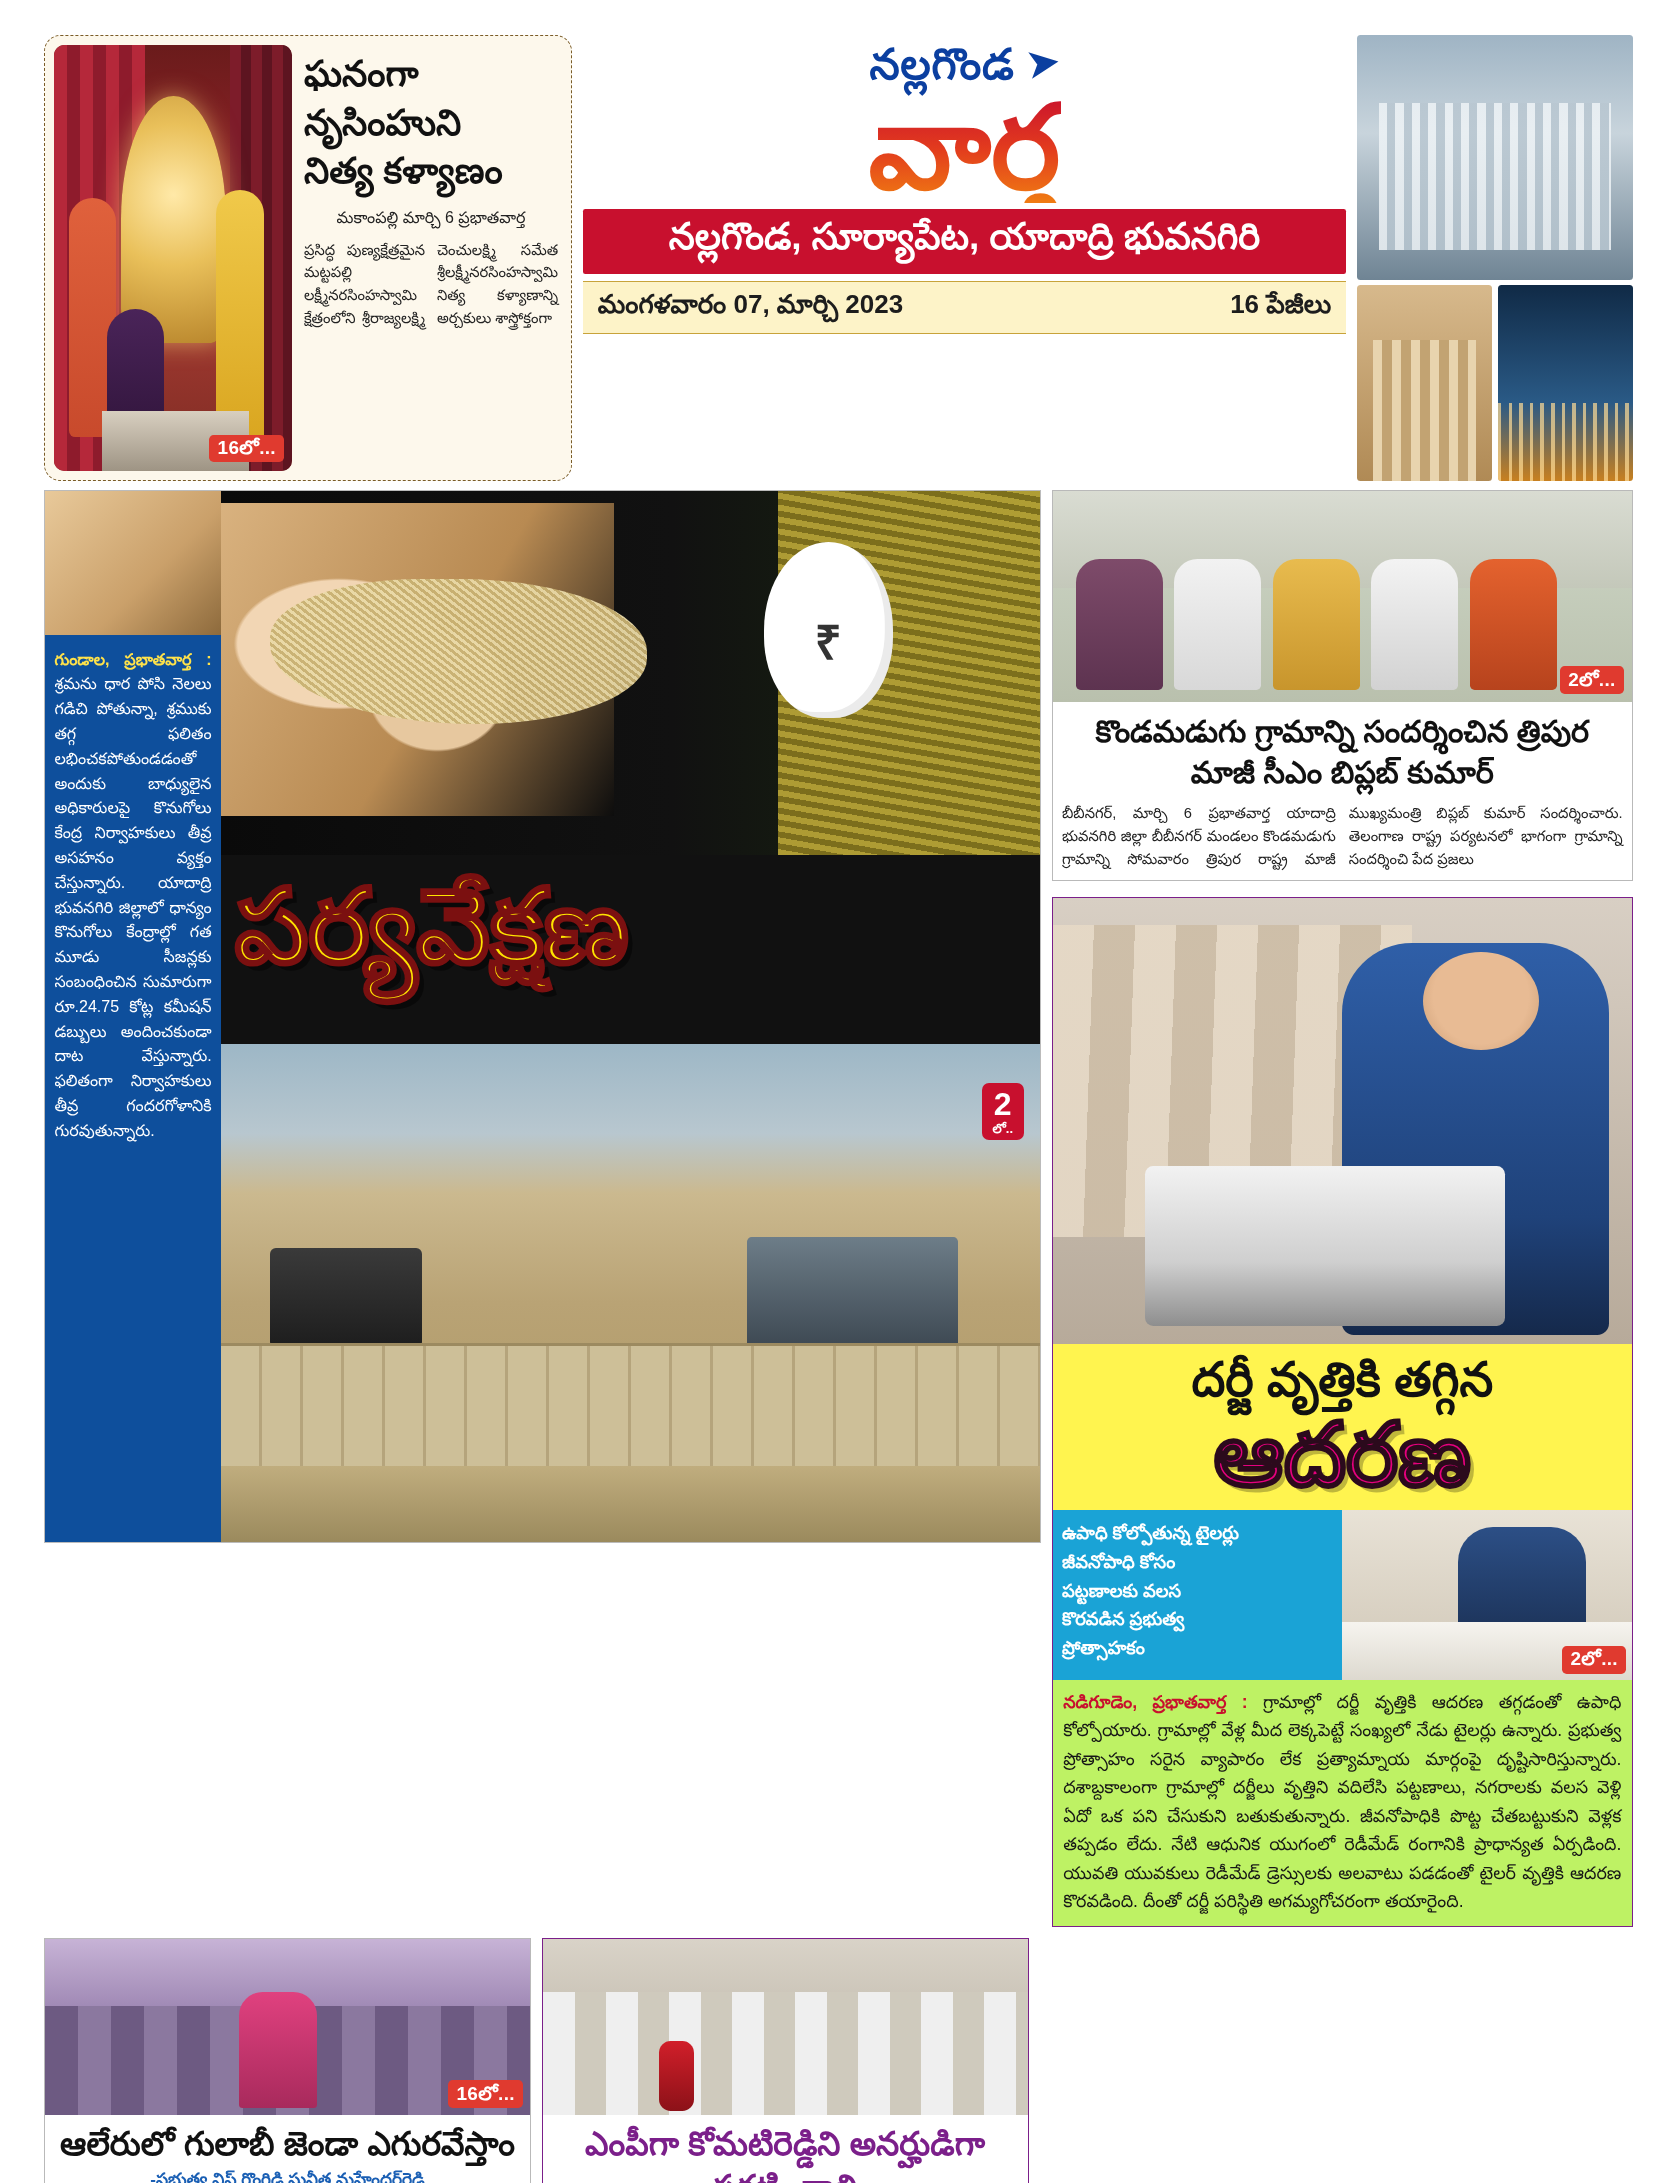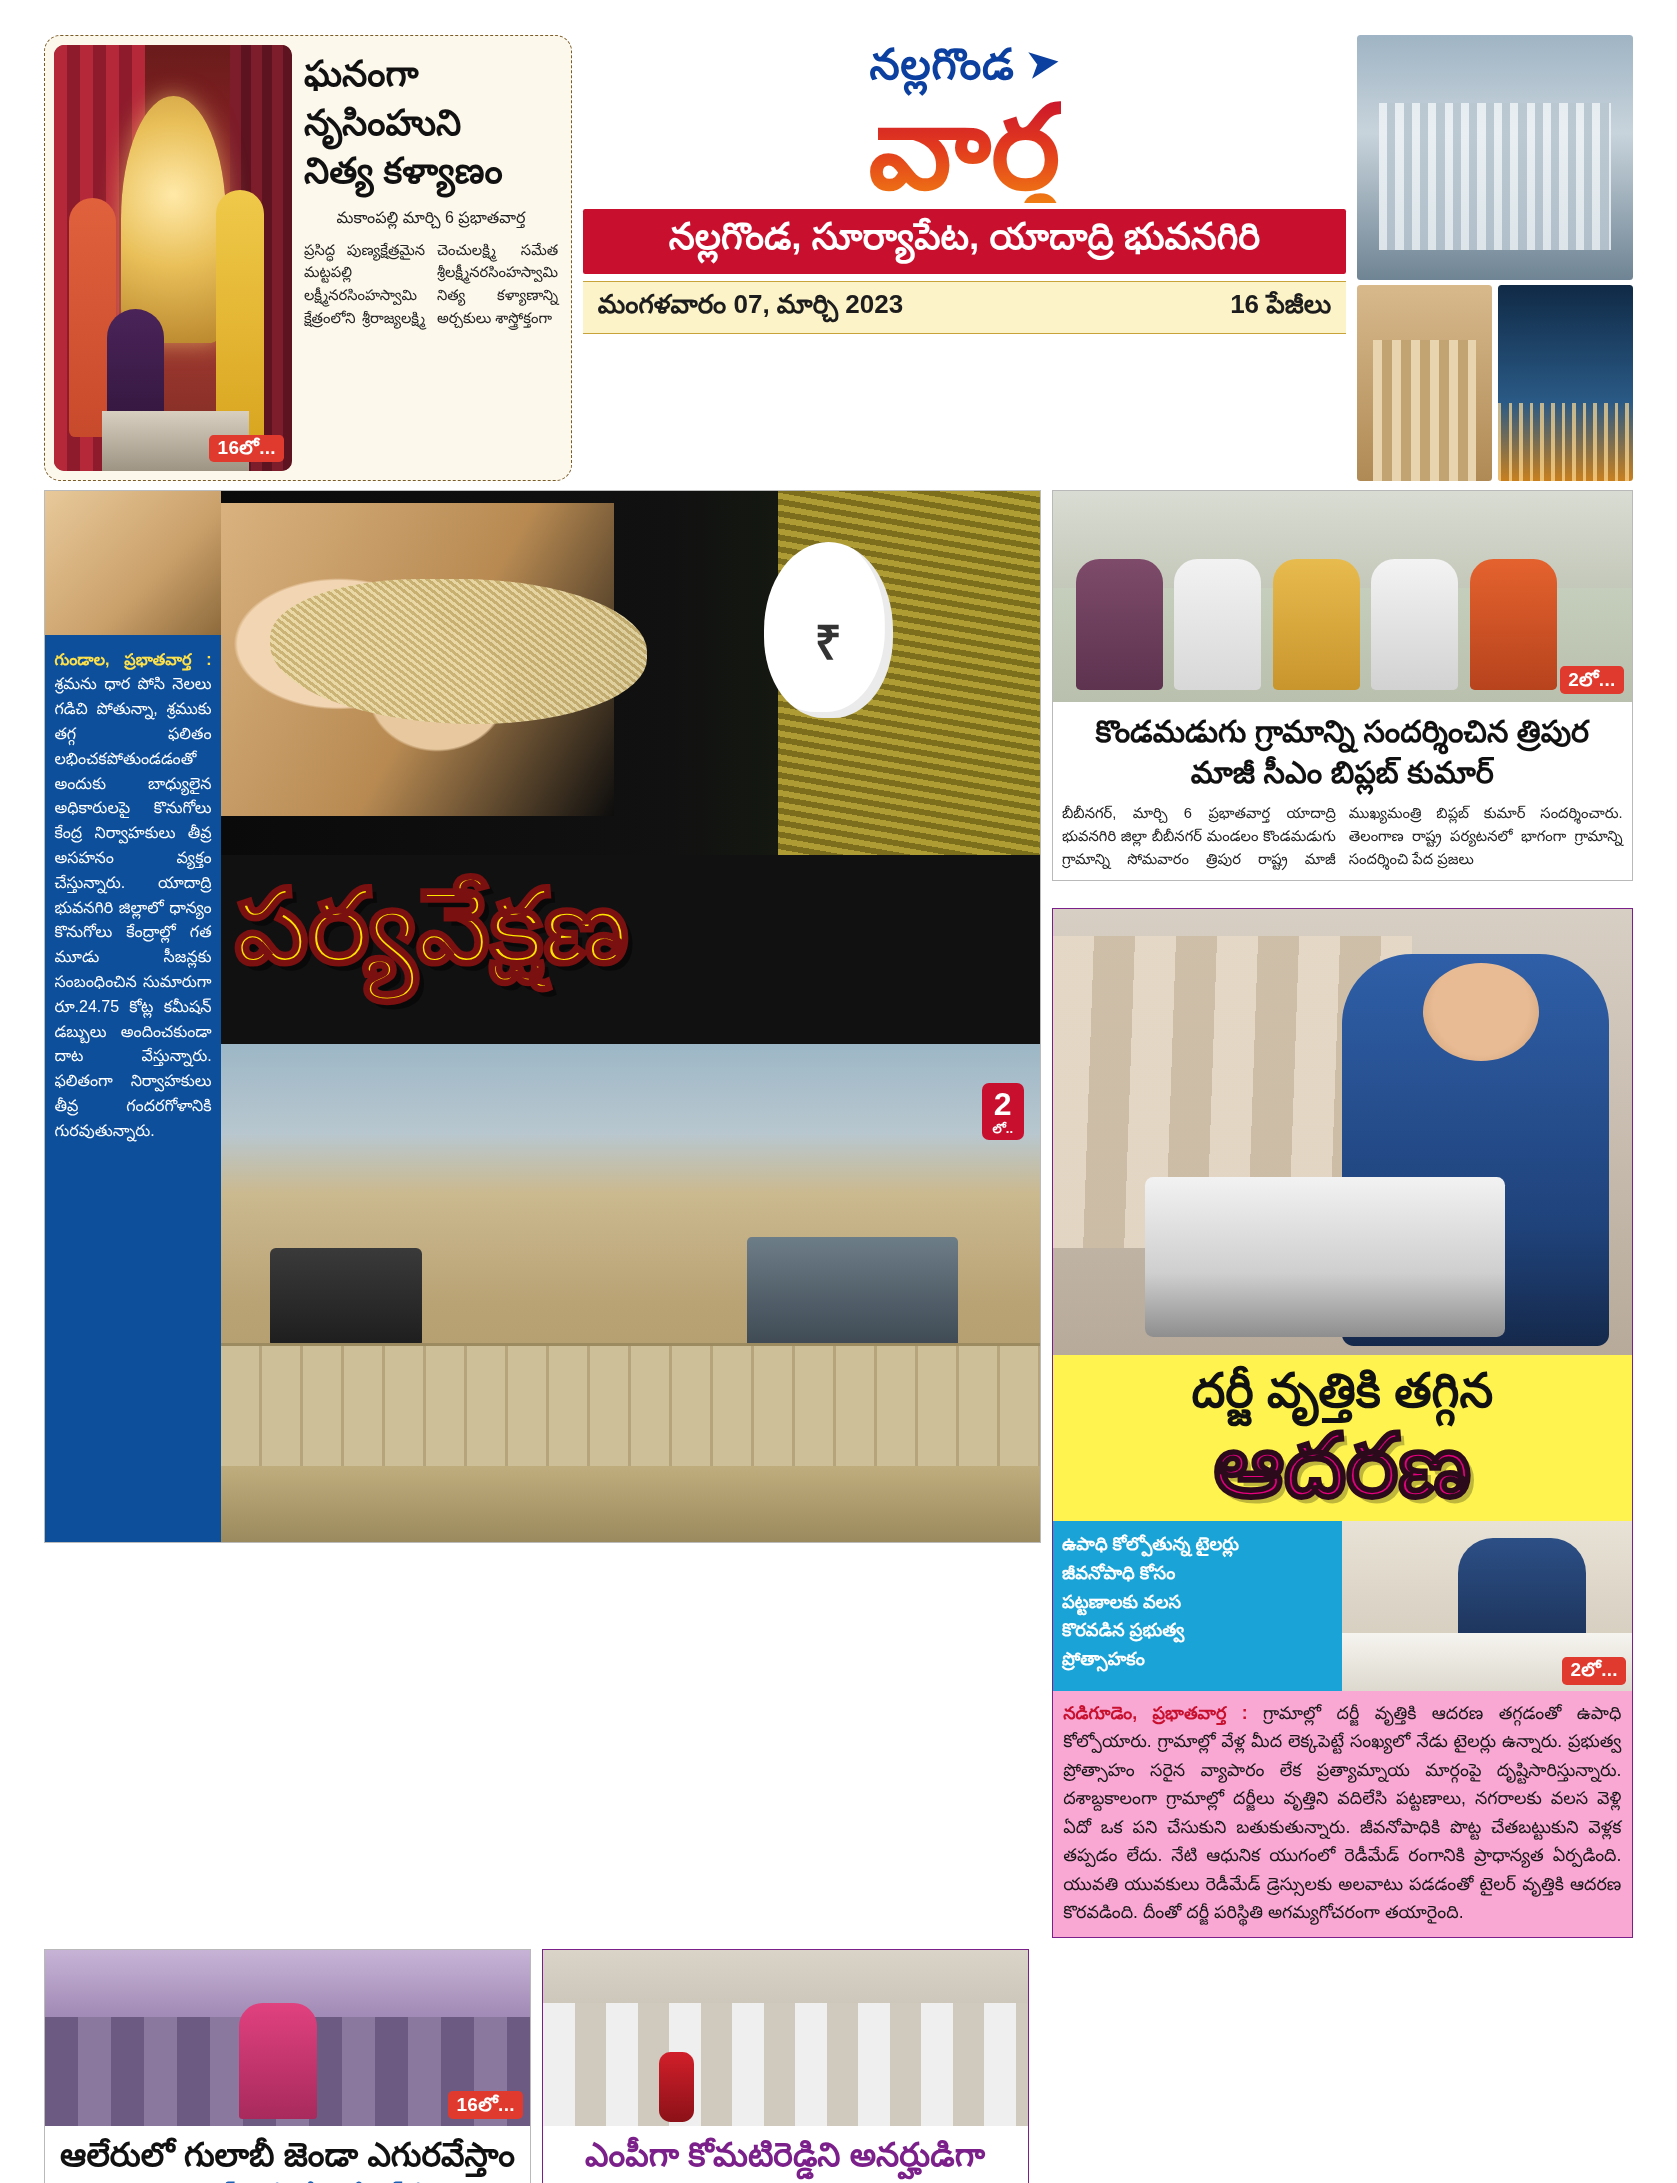--- a/index.html
+++ b/index.html
@@ -310,21 +310,21 @@
   }
   .page2-badge {
     position:absolute; right:16.4px; top:592px; z-index:6;
     background:#c8102e; color:#fff; font-weight:bold; font-size:32px;
     border-radius: 7px; padding: 4.7px 10.6px; line-height:1;
     text-align:center;
   }
   .page2-badge small { display:block; font-size:13px; margin-top:2.3px; }
 
   
-  .right-col { display: flex; flex-direction: column; gap: 27px; }
+  .right-col { display: flex; flex-direction: column; gap: 16px; }
   .card { border: 1.2px solid #b9b9b9; background:#fff; overflow:hidden; }
   .card-kondamadugu { background:#fff; }
   .km-photo {
     height: 211px; position: relative;
     background: linear-gradient(180deg,#cfd8c8 0%, #b9c0ad 100%);
   }
   .km-photo .wall {
     position:absolute; left:0; top:0; width:100%; height:46%;
     background: linear-gradient(180deg,#d9dcd2,#c4c8ba);
   }
@@ -403,21 +403,21 @@
     position:absolute; right:16%; top:10%; width:44%; height:68%;
     background: linear-gradient(180deg,#2c4f86,#1b3considering);
     background: linear-gradient(180deg,#2c4f86,#1b3156);
     border-radius: 35px 35px 5.9px 5.9px;
   }
   .darji-tailor-photo .cloth {
     position:absolute; left:0; bottom:0; width:100%; height:34%;
     background: linear-gradient(180deg,#f6f4ef,#ddd9cf);
   }
   .darji-body {
-    background:#f9a8d4;
+    background:#bef264;
     padding: 8.2px 10.6px 10.6px 10.6px;
     font-size: 17.6px; line-height: 1.62; text-align: justify; color:#161616;
   }
   .darji-body .dateline { color:#c8102e; font-weight:bold; }
 
   
   .bottom-row {
     display: grid;
     grid-template-columns: 487px 487px 1fr;
     gap: 10.6px;

